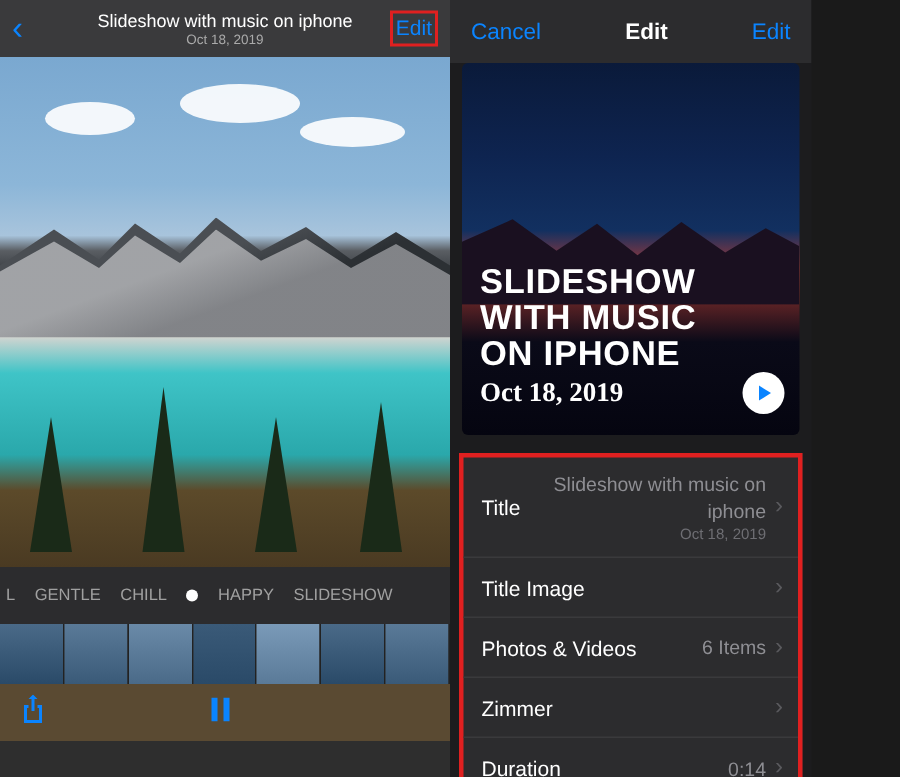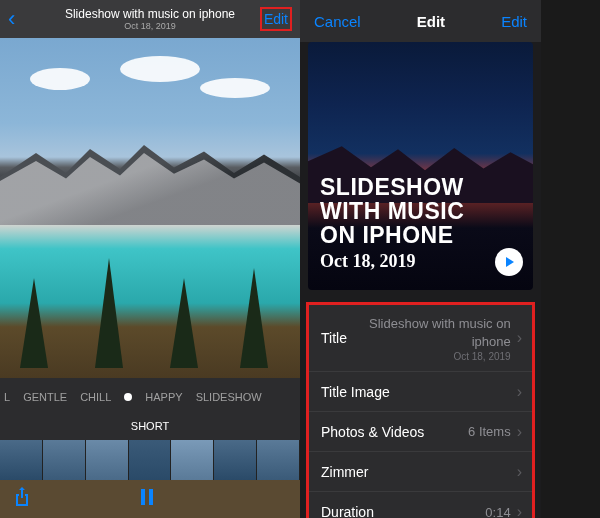--- a/index.html
+++ b/index.html
@@ -274,21 +274,20 @@
 
     <div class="moods">
       <span class="mood">L</span>
       <span class="mood">GENTLE</span>
       <span class="mood">CHILL</span>
       <span class="mood-dot"></span>
       <span class="mood">HAPPY</span>
       <span class="mood">SLIDESHOW</span>
     </div>
 
-    <div class="length-row">SHORT</div>
 
     <div class="thumbs">
       <div class="thumb"></div>
       <div class="thumb"></div>
       <div class="thumb"></div>
       <div class="thumb"></div>
       <div class="thumb"></div>
       <div class="thumb"></div>
       <div class="thumb"></div>
     </div>

